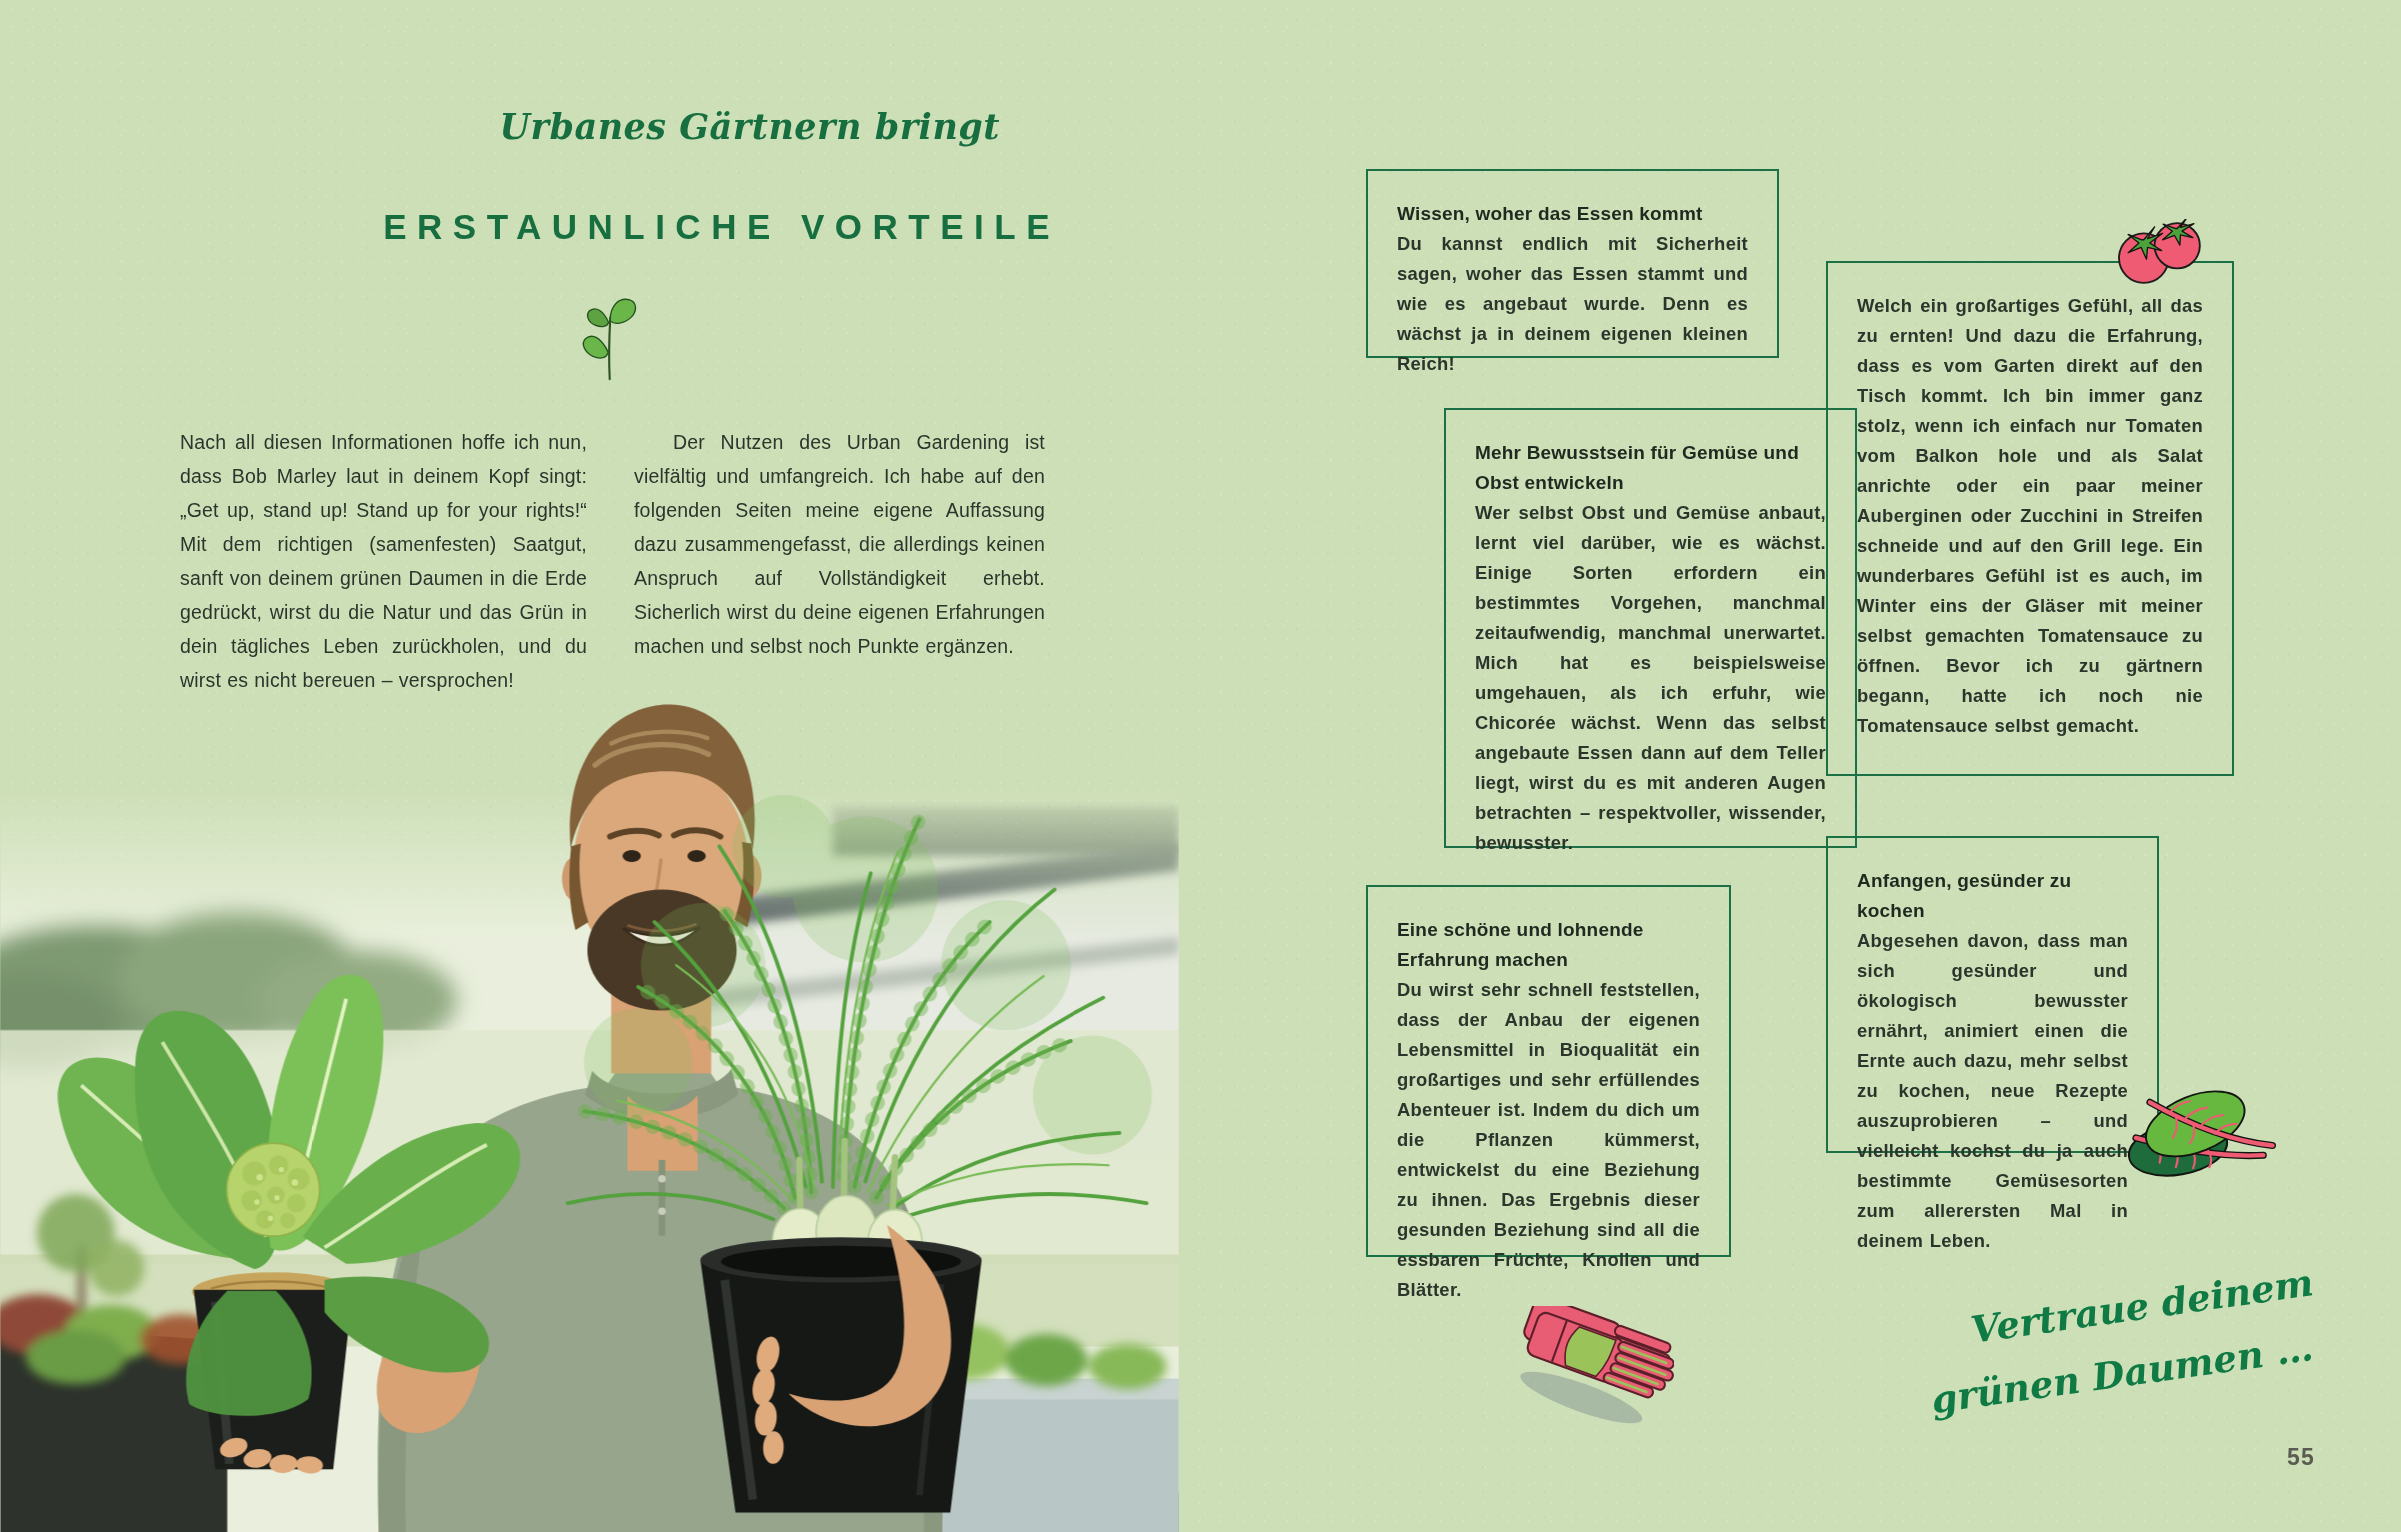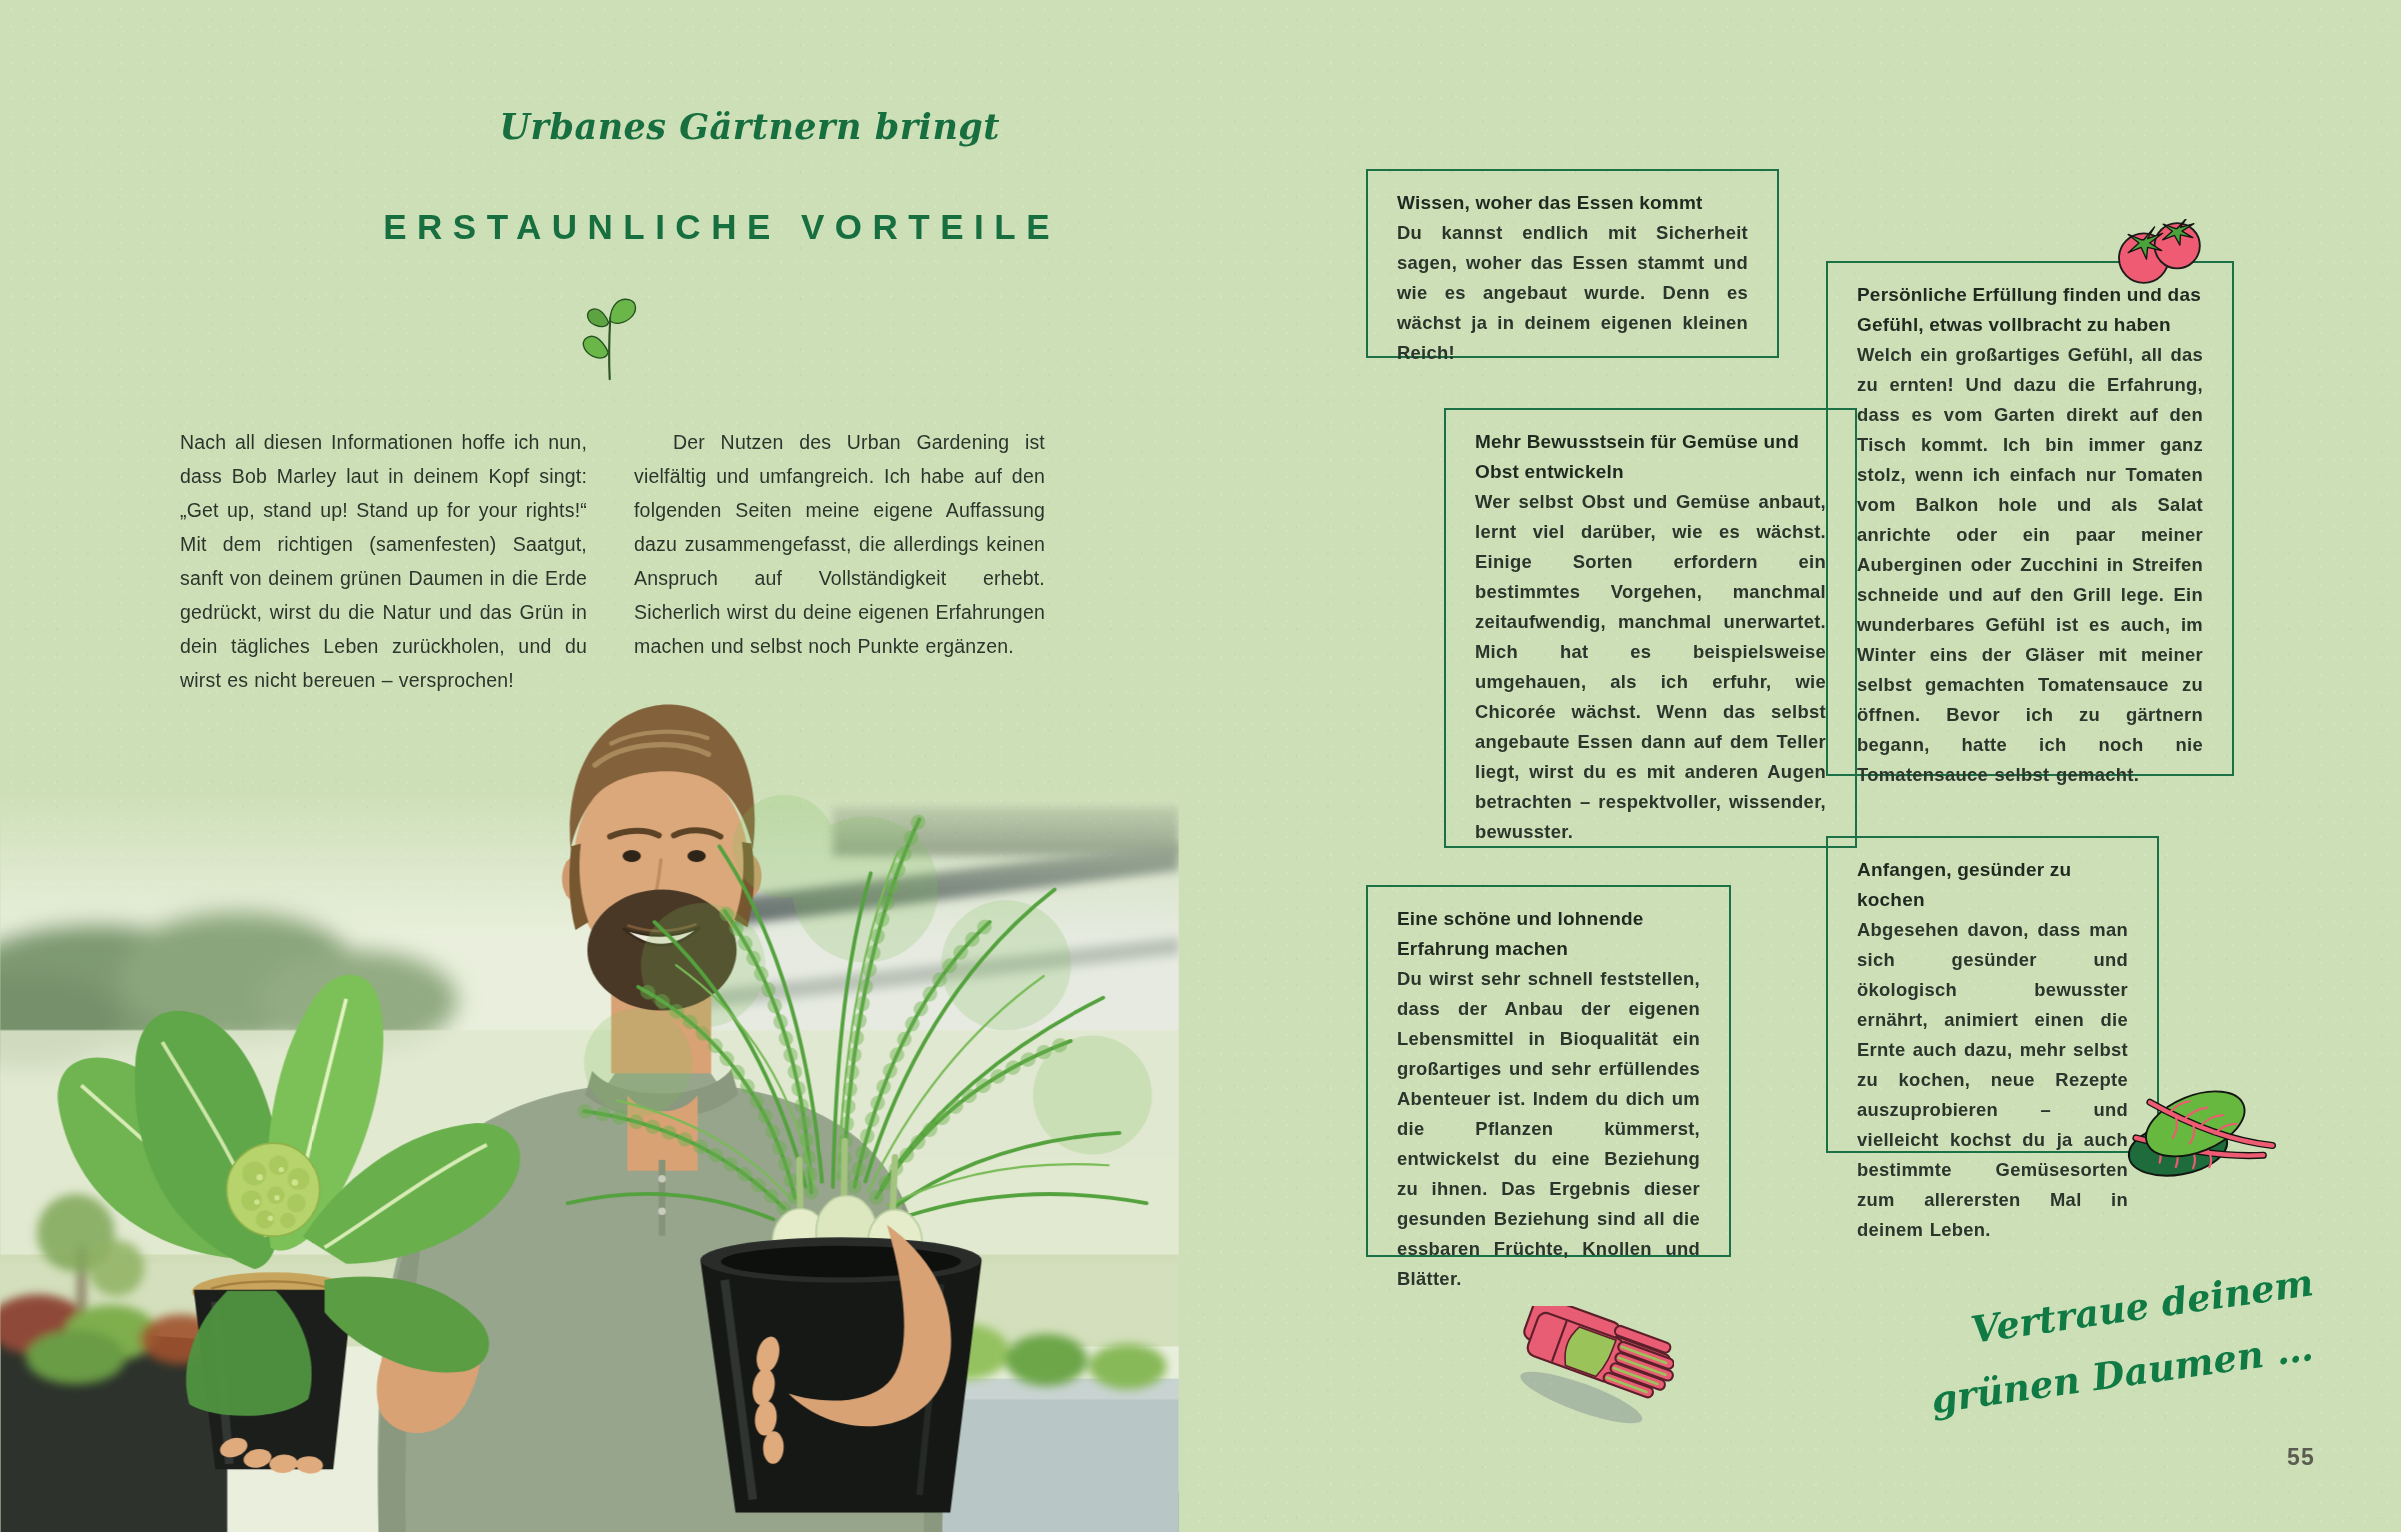--- a/index.html
+++ b/index.html
@@ -37,21 +37,21 @@
     letter-spacing:0.2px;word-spacing:0.5px;
     color:#2b352c;text-align:justify;
   }
   .bodycol p{margin:8px;}
   .col1{left:172px;width:423px;}
   .col2{left:626px;width:427px;}
   .col2 p{text-indent:39px;}
   
   .gbox{
     border:2.2px solid #1c7045;
-    padding:17px 29px;box-sizing:border-box;
+    padding:28px 29px;box-sizing:border-box;
     color:#2b352c;
   }
   .gbox h3{
     margin:0;font-size:19px;line-height:30px;
     font-weight:700;color:#1f2920;letter-spacing:0.2px;
   }
   .gbox p{
     margin:0;font-size:18.4px;line-height:30px;
     letter-spacing:0.3px;word-spacing:1.1px;
     text-align:justify;
@@ -310,21 +310,20 @@
   </div>
   <div class="abs gbox" id="box-bewusstsein">
     <h3>Mehr Bewusstsein für Gemüse und Obst entwickeln</h3>
     <p>Wer selbst Obst und Gemüse anbaut, lernt viel darüber, wie es wächst. Einige Sorten erfordern ein bestimmtes Vorgehen, manchmal zeitaufwendig, manchmal unerwartet. Mich hat es beispielsweise umgehauen, als ich erfuhr, wie Chicorée wächst. Wenn das selbst angebaute Essen dann auf dem Teller liegt, wirst du es mit anderen Augen betrachten – respektvoller, wissender, bewusster.</p>
   </div>
   <div class="abs gbox" id="box-erfahrung">
     <h3>Eine schöne und lohnende Erfahrung machen</h3>
     <p>Du wirst sehr schnell feststellen, dass der Anbau der eigenen Lebensmittel in Bioqualität ein großartiges und sehr erfüllendes Abenteuer ist. Indem du dich um die Pflanzen kümmerst, entwickelst du eine Beziehung zu ihnen. Das Ergebnis dieser gesunden Beziehung sind all die essbaren Früchte, Knollen und Blätter.</p>
   </div>
   <div class="abs gbox" id="box-erfuellung">
-    <h3>Persönliche Erfüllung finden und das Gefühl, etwas vollbracht zu haben</h3>
     <p>Welch ein großartiges Gefühl, all das zu ernten! Und dazu die Erfahrung, dass es vom Garten direkt auf den Tisch kommt. Ich bin immer ganz stolz, wenn ich einfach nur Tomaten vom Balkon hole und als Salat anrichte oder ein paar meiner Auberginen oder Zucchini in Streifen schneide und auf den Grill lege. Ein wunderbares Gefühl ist es auch, im Winter eins der Gläser mit meiner selbst gemachten Tomatensauce zu öffnen. Bevor ich zu gärtnern begann, hatte ich noch nie Tomatensauce selbst gemacht.</p>
   </div>
   <div class="abs gbox" id="box-kochen">
     <h3>Anfangen, gesünder zu kochen</h3>
     <p>Abgesehen davon, dass man sich gesünder und ökologisch bewusster ernährt, animiert einen die Ernte auch dazu, mehr selbst zu kochen, neue Rezepte auszuprobieren – und vielleicht kochst du ja auch bestimmte Gemüsesorten zum allerersten Mal in deinem Leben.</p>
   </div>
 
   <svg class="abs tomatoes" width="97" height="68" viewBox="0 0 180 125">
     <circle cx="59" cy="72" r="46" fill="#ee5b73" stroke="#1d1d1b" stroke-width="3.5"></circle>
     <circle cx="121" cy="49" r="42" fill="#ee5b73" stroke="#1d1d1b" stroke-width="3.5"></circle>

